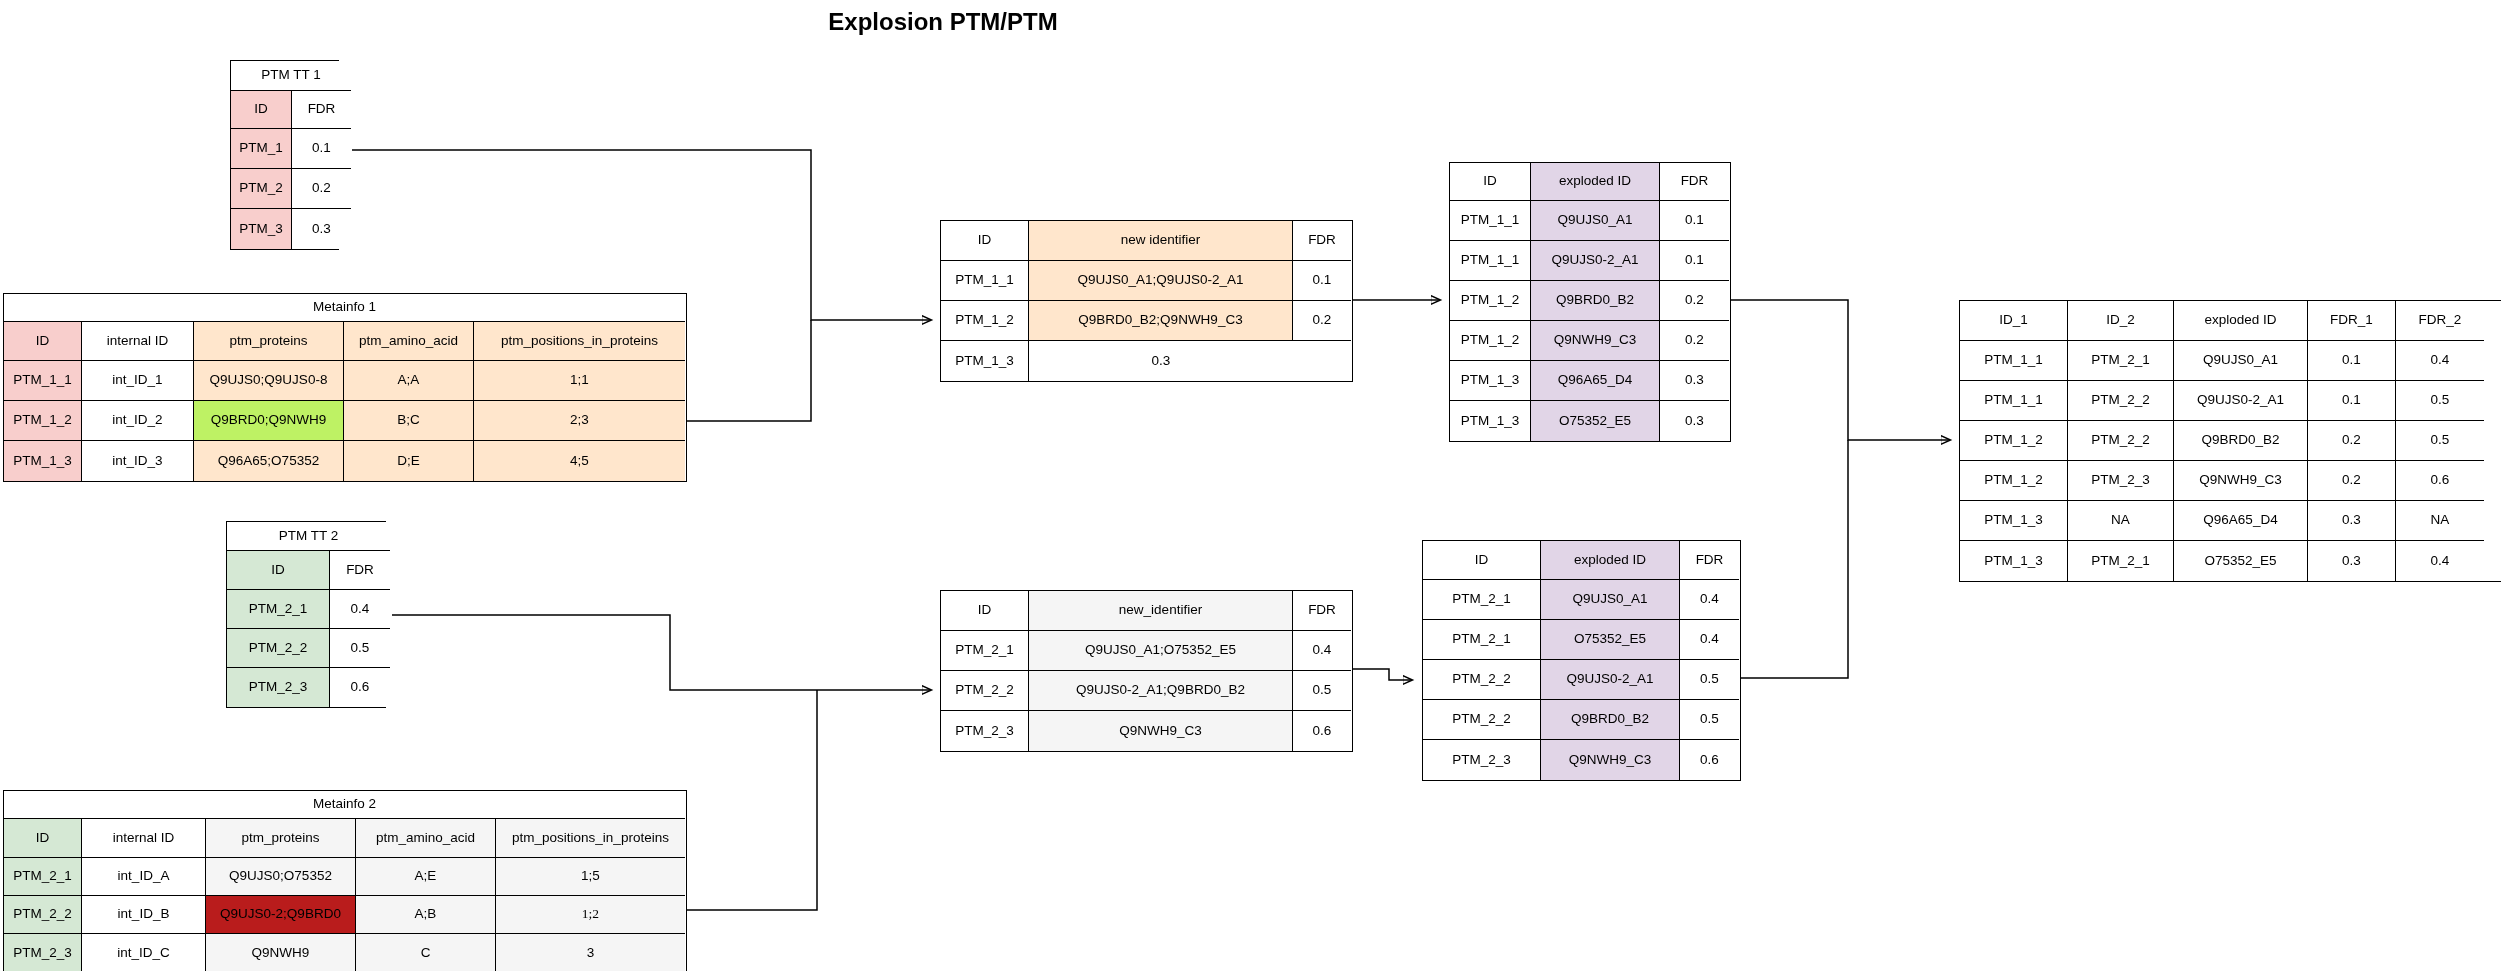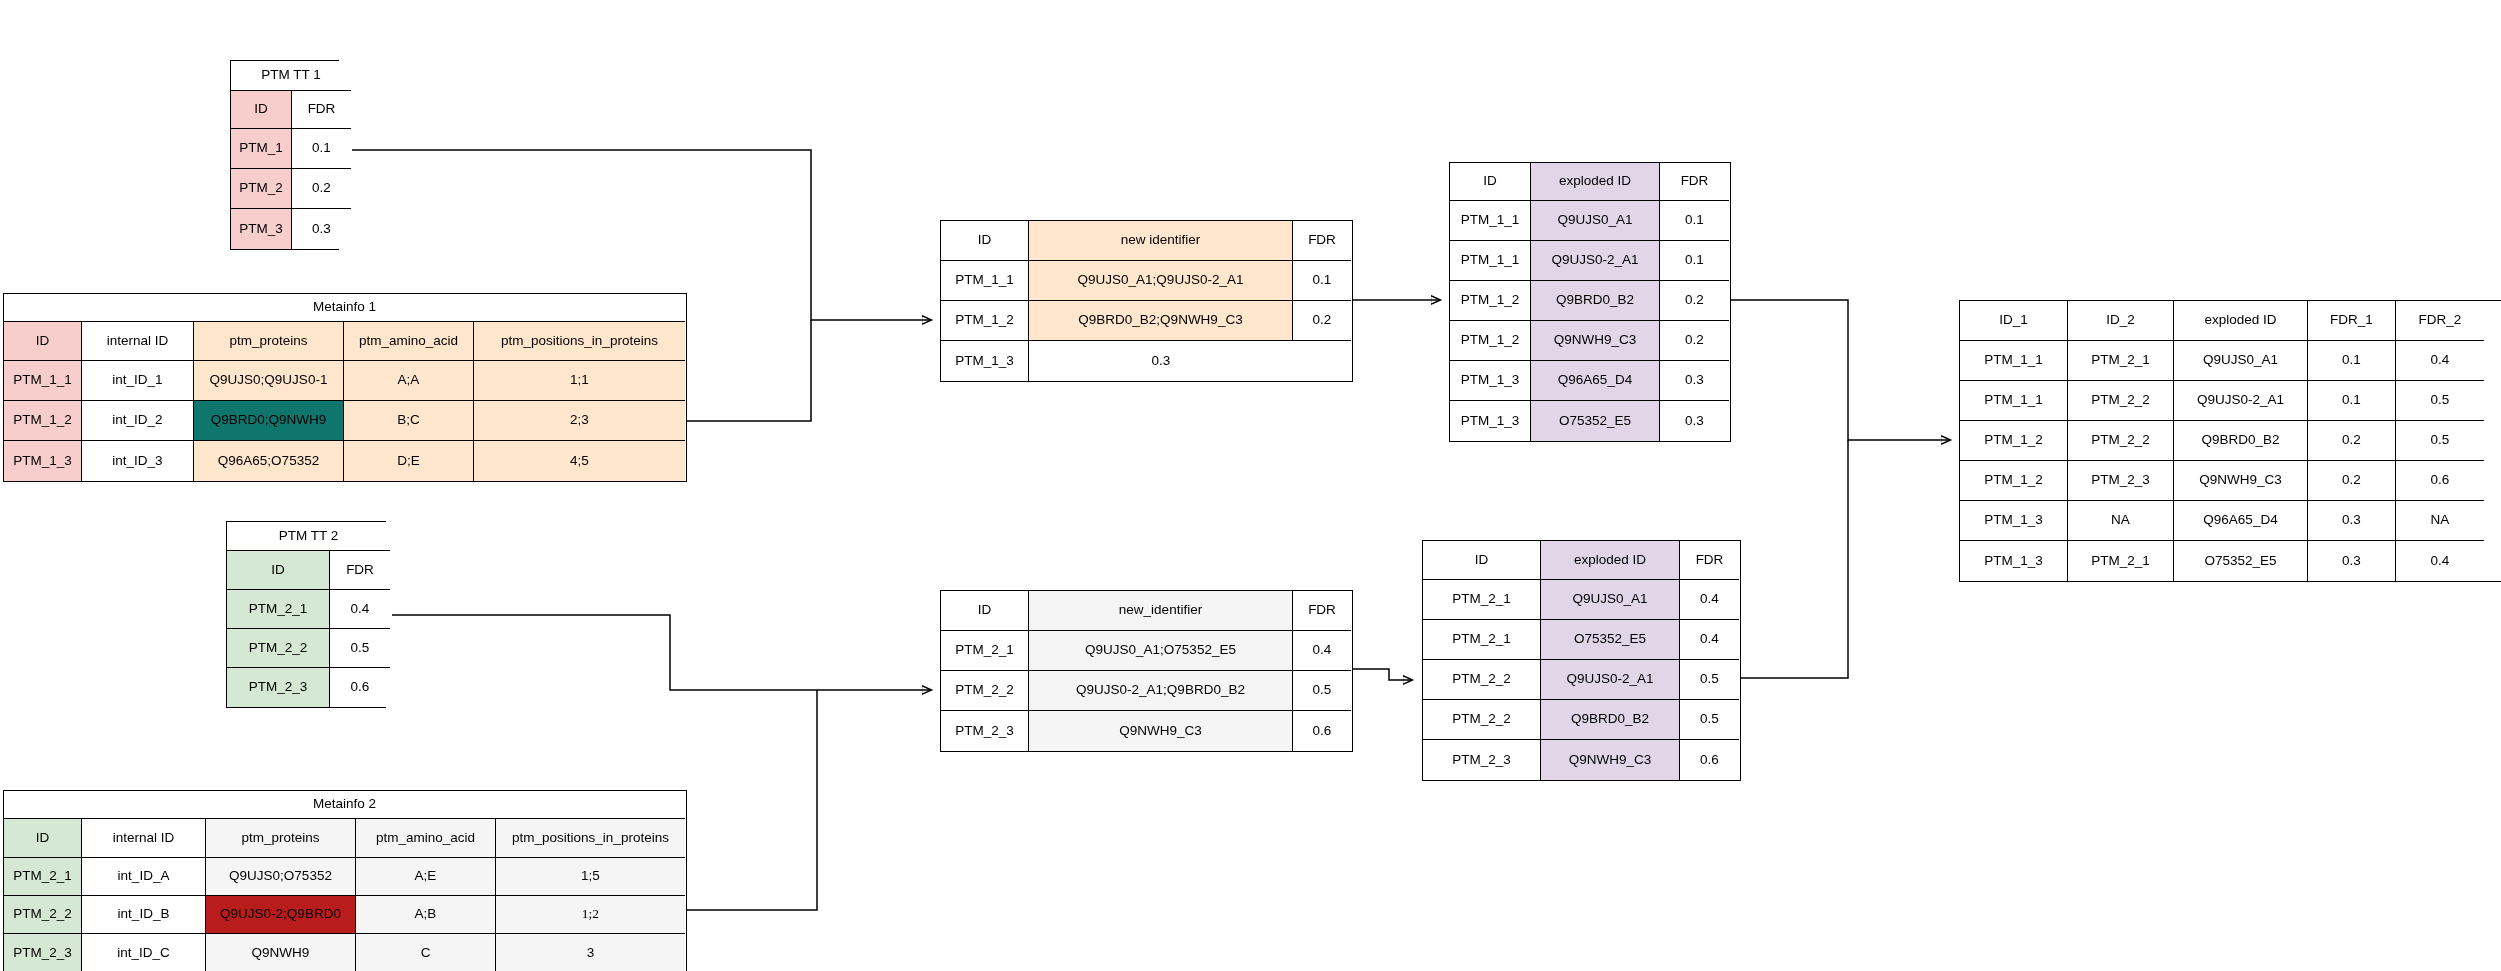--- a/index.html
+++ b/index.html
@@ -25,20 +25,21 @@
   .cell.last-col { border-right:none; }
   .cell.last-row { border-bottom:none; }
   .tbl-title { grid-column:1 / -1; }
   svg.connectors { position:absolute; left:0; top:0; width:2501px; height:971px; pointer-events:none; }
   svg.connectors path { fill:none; stroke:#000; stroke-width:1.5; }
 </style>
 </head>
 <body>
 
 <div class="canvas">
+  <div class="main-title">Explosion PTM/PTM</div>
   <svg class="connectors" viewBox="0 0 2501 971">
     <defs>
       <marker id="arrowhead" markerUnits="userSpaceOnUse" markerWidth="12" markerHeight="12" refX="9.5" refY="5" orient="auto">
         <path d="M0,0.5 L10,5 L0,9.5 Z" fill="#000" stroke="none"></path>
       </marker>
     </defs>
     <g id="connector-group">
         <path d="M352,150 H811 V320 H931" marker-end="url(#arrowhead)"></path>
         <path d="M687,421 H811 V320"></path>
         <path d="M392,615 H670 V690 H931" marker-end="url(#arrowhead)"></path>
@@ -63,26 +64,26 @@
       </div>
       <div class="tbl" style="left: 3px; top: 293px; width: 684px; grid-template-columns: 78px 112px 150px 130px 211px; grid-template-rows: 28px 39px 40px 40px 40px;">
         <div class="cell last-col tbl-title" style="background: rgb(255, 255, 255);">Metainfo 1</div>
         <div class="cell" style="background: rgb(248, 206, 204);">ID</div>
         <div class="cell" style="background: rgb(255, 255, 255);">internal ID</div>
         <div class="cell" style="background: rgb(255, 230, 204);">ptm_proteins</div>
         <div class="cell" style="background: rgb(255, 230, 204);">ptm_amino_acid</div>
         <div class="cell last-col" style="background: rgb(255, 230, 204);">ptm_positions_in_proteins</div>
         <div class="cell" style="background: rgb(248, 206, 204);">PTM_1_1</div>
         <div class="cell" style="background: rgb(255, 255, 255);">int_ID_1</div>
-        <div class="cell" style="background: rgb(255, 230, 204);">Q9UJS0;Q9UJS0-1</div>
+        <div class="cell" style="background: rgb(255, 230, 204);">Q9UJS0;Q9UJS0-8</div>
         <div class="cell" style="background: rgb(255, 230, 204);">A;A</div>
         <div class="cell last-col" style="background: rgb(255, 230, 204);">1;1</div>
         <div class="cell" style="background: rgb(248, 206, 204);">PTM_1_2</div>
         <div class="cell" style="background: rgb(255, 255, 255);">int_ID_2</div>
-        <div class="cell" style="background: #0f766e;">Q9BRD0;Q9NWH9</div>
+        <div class="cell" style="background: #bef264;">Q9BRD0;Q9NWH9</div>
         <div class="cell" style="background: rgb(255, 230, 204);">B;C</div>
         <div class="cell last-col" style="background: rgb(255, 230, 204);">2;3</div>
         <div class="cell last-row" style="background: rgb(248, 206, 204);">PTM_1_3</div>
         <div class="cell last-row" style="background: rgb(255, 255, 255);">int_ID_3</div>
         <div class="cell last-row" style="background: rgb(255, 230, 204);">Q96A65;O75352</div>
         <div class="cell last-row" style="background: rgb(255, 230, 204);">D;E</div>
         <div class="cell last-col last-row" style="background: rgb(255, 230, 204);">4;5</div>
       </div>
       <div class="tbl" style="left: 226px; top: 521px; width: 160px; grid-template-columns: 103px 60px; grid-template-rows: 29px 39px 39px 39px 39px;">
         <div class="cell last-col tbl-title" style="background: rgb(255, 255, 255);">PTM TT 2</div>

